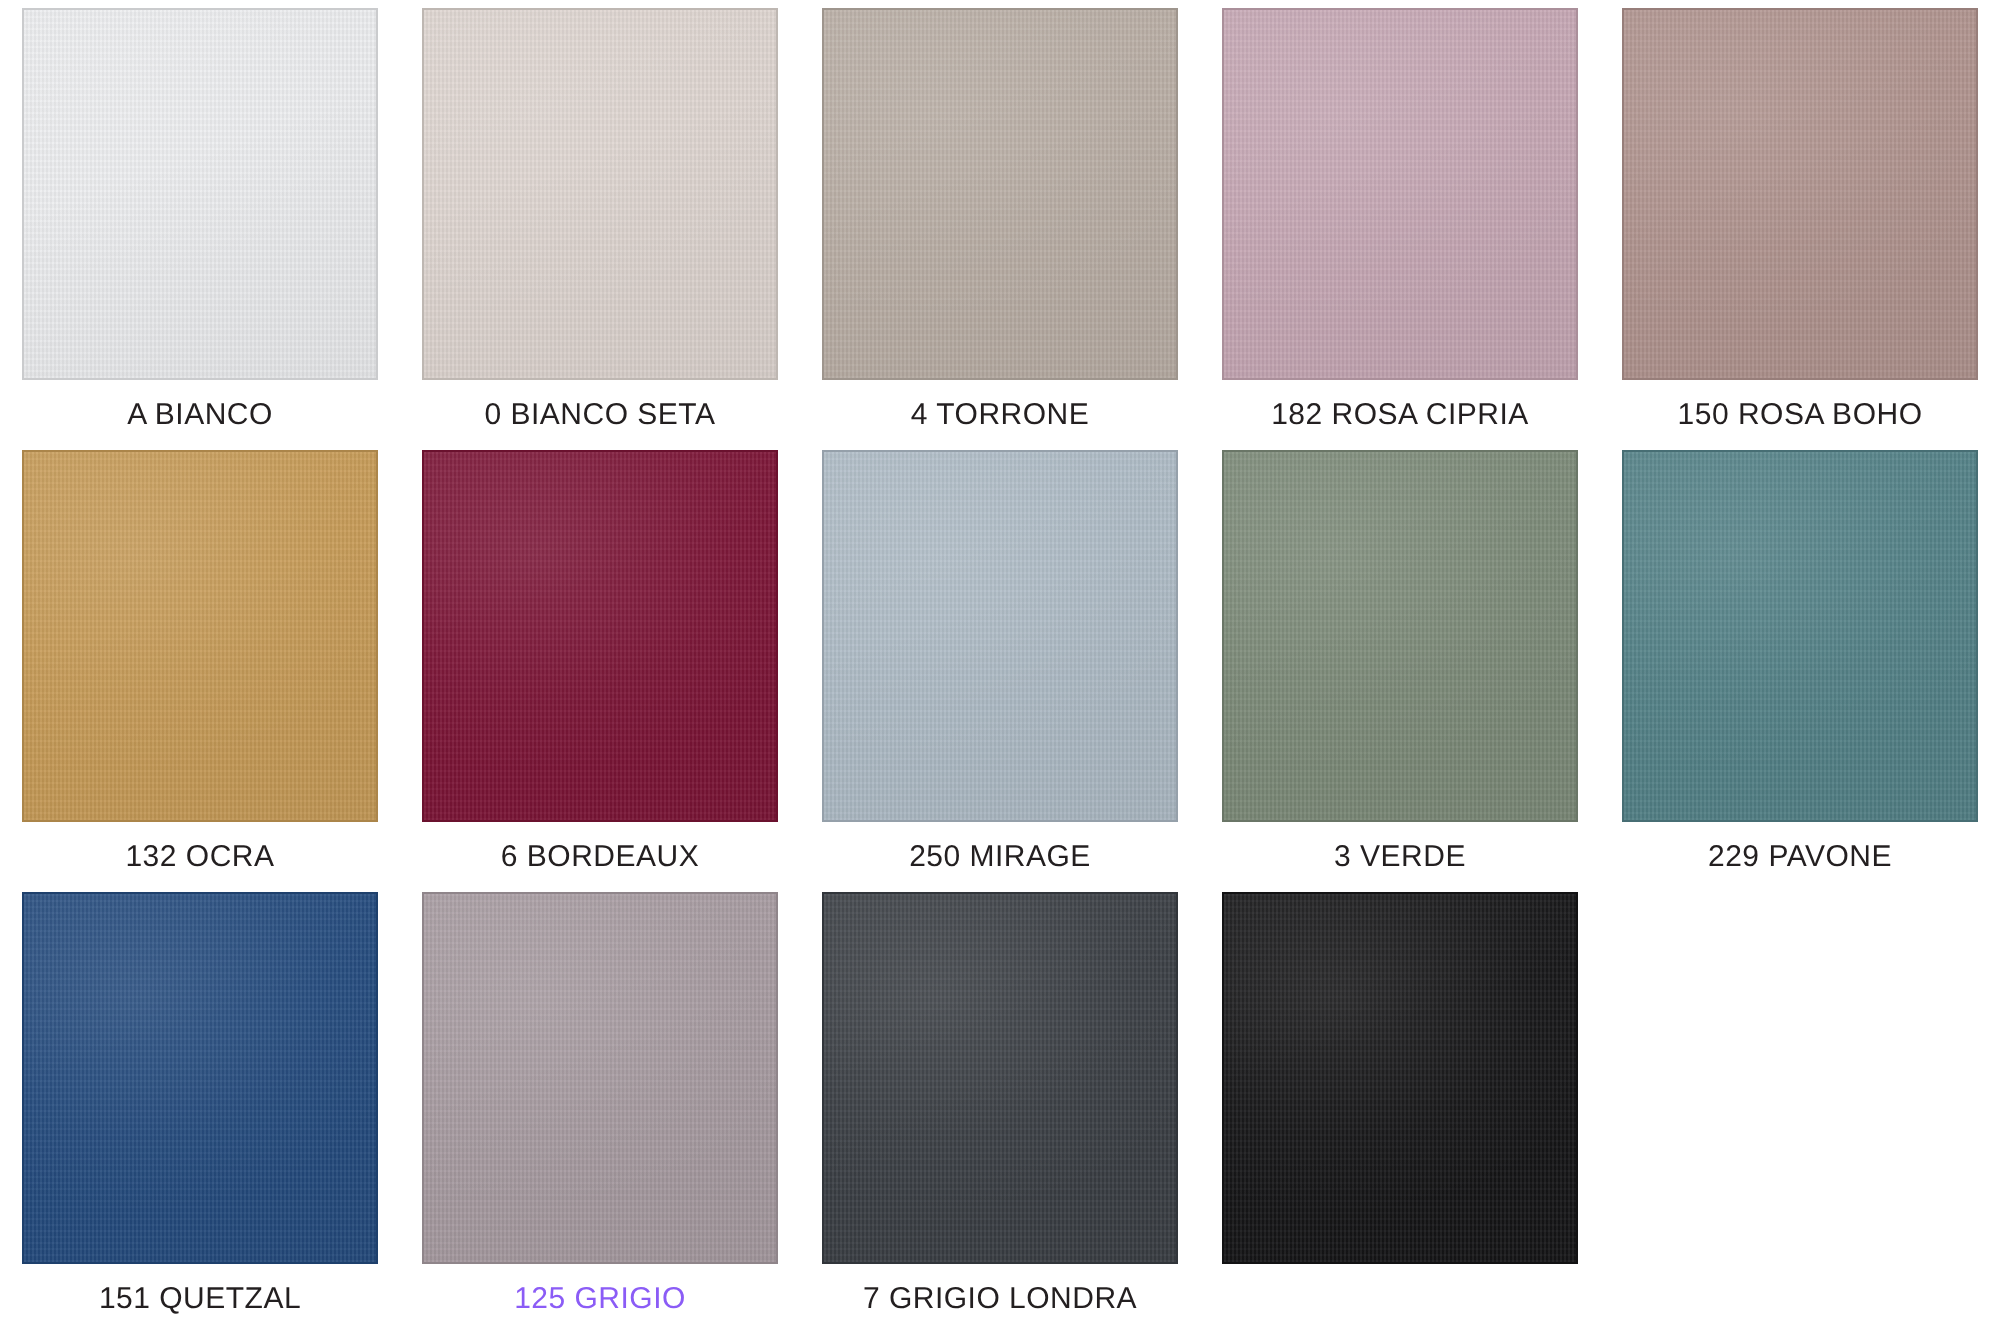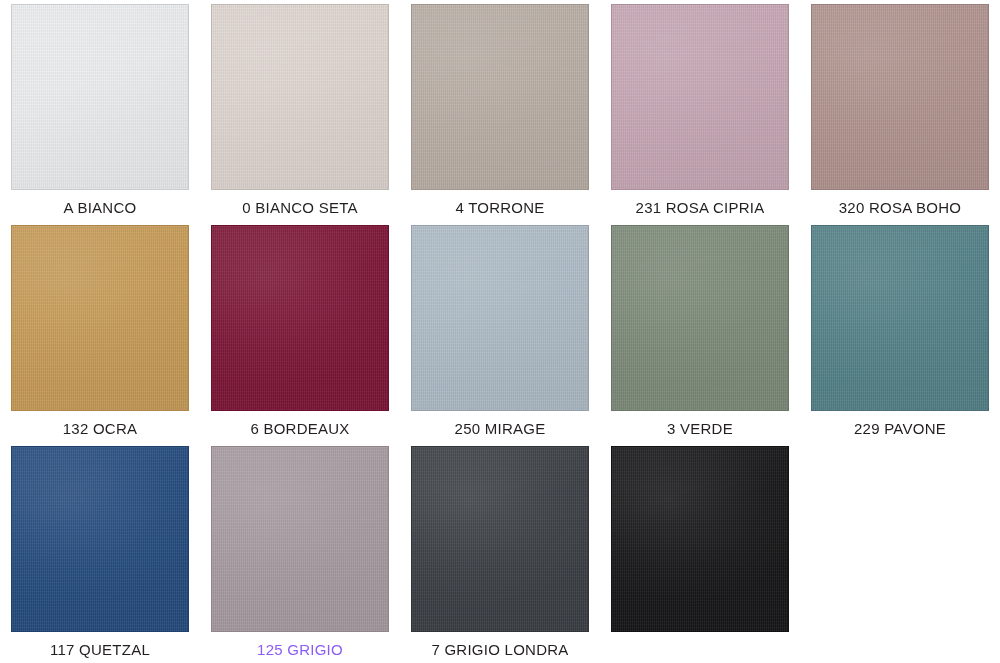--- a/index.html
+++ b/index.html
@@ -136,28 +136,28 @@
       <div class="swatch-chip-wrap">
         <div class="swatch-chip" style="background-color: rgb(185, 174, 165);"></div>
       </div>
       <div class="swatch-label" style="color: rgb(35, 31, 32);">4 TORRONE</div>
     </div>
 
     <div class="swatch-cell">
       <div class="swatch-chip-wrap">
         <div class="swatch-chip" style="background-color: rgb(198, 167, 180);"></div>
       </div>
-      <div class="swatch-label" style="color: rgb(35, 31, 32);">231 ROSA CIPRIA</div>
+      <div class="swatch-label" style="color: rgb(35, 31, 32);">182 ROSA CIPRIA</div>
     </div>
 
     <div class="swatch-cell">
       <div class="swatch-chip-wrap">
         <div class="swatch-chip" style="background-color: rgb(176, 147, 142);"></div>
       </div>
-      <div class="swatch-label" style="color: rgb(35, 31, 32);">320 ROSA BOHO</div>
+      <div class="swatch-label" style="color: rgb(35, 31, 32);">150 ROSA BOHO</div>
     </div>
 
   </div>
 
   <div class="swatch-row">
 
     <div class="swatch-cell">
       <div class="swatch-chip-wrap">
         <div class="swatch-chip" style="background-color: rgb(199, 155, 87);"></div>
       </div>
@@ -193,21 +193,21 @@
     </div>
 
   </div>
 
   <div class="swatch-row">
 
     <div class="swatch-cell">
       <div class="swatch-chip-wrap">
         <div class="swatch-chip" style="background-color: rgb(36, 75, 126);"></div>
       </div>
-      <div class="swatch-label" style="color: rgb(35, 31, 32);">117 QUETZAL</div>
+      <div class="swatch-label" style="color: rgb(35, 31, 32);">151 QUETZAL</div>
     </div>
 
     <div class="swatch-cell">
       <div class="swatch-chip-wrap">
         <div class="swatch-chip" style="background-color: rgb(167, 155, 161);"></div>
       </div>
       <div class="swatch-label" style="color: #8b5cf6;">125 GRIGIO</div>
     </div>
 
     <div class="swatch-cell">

